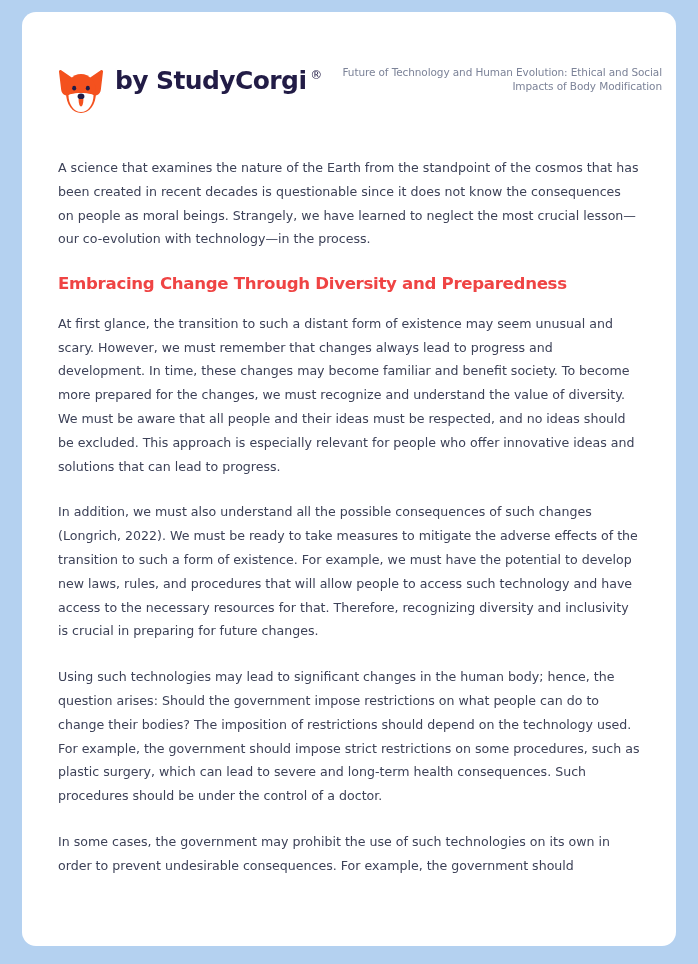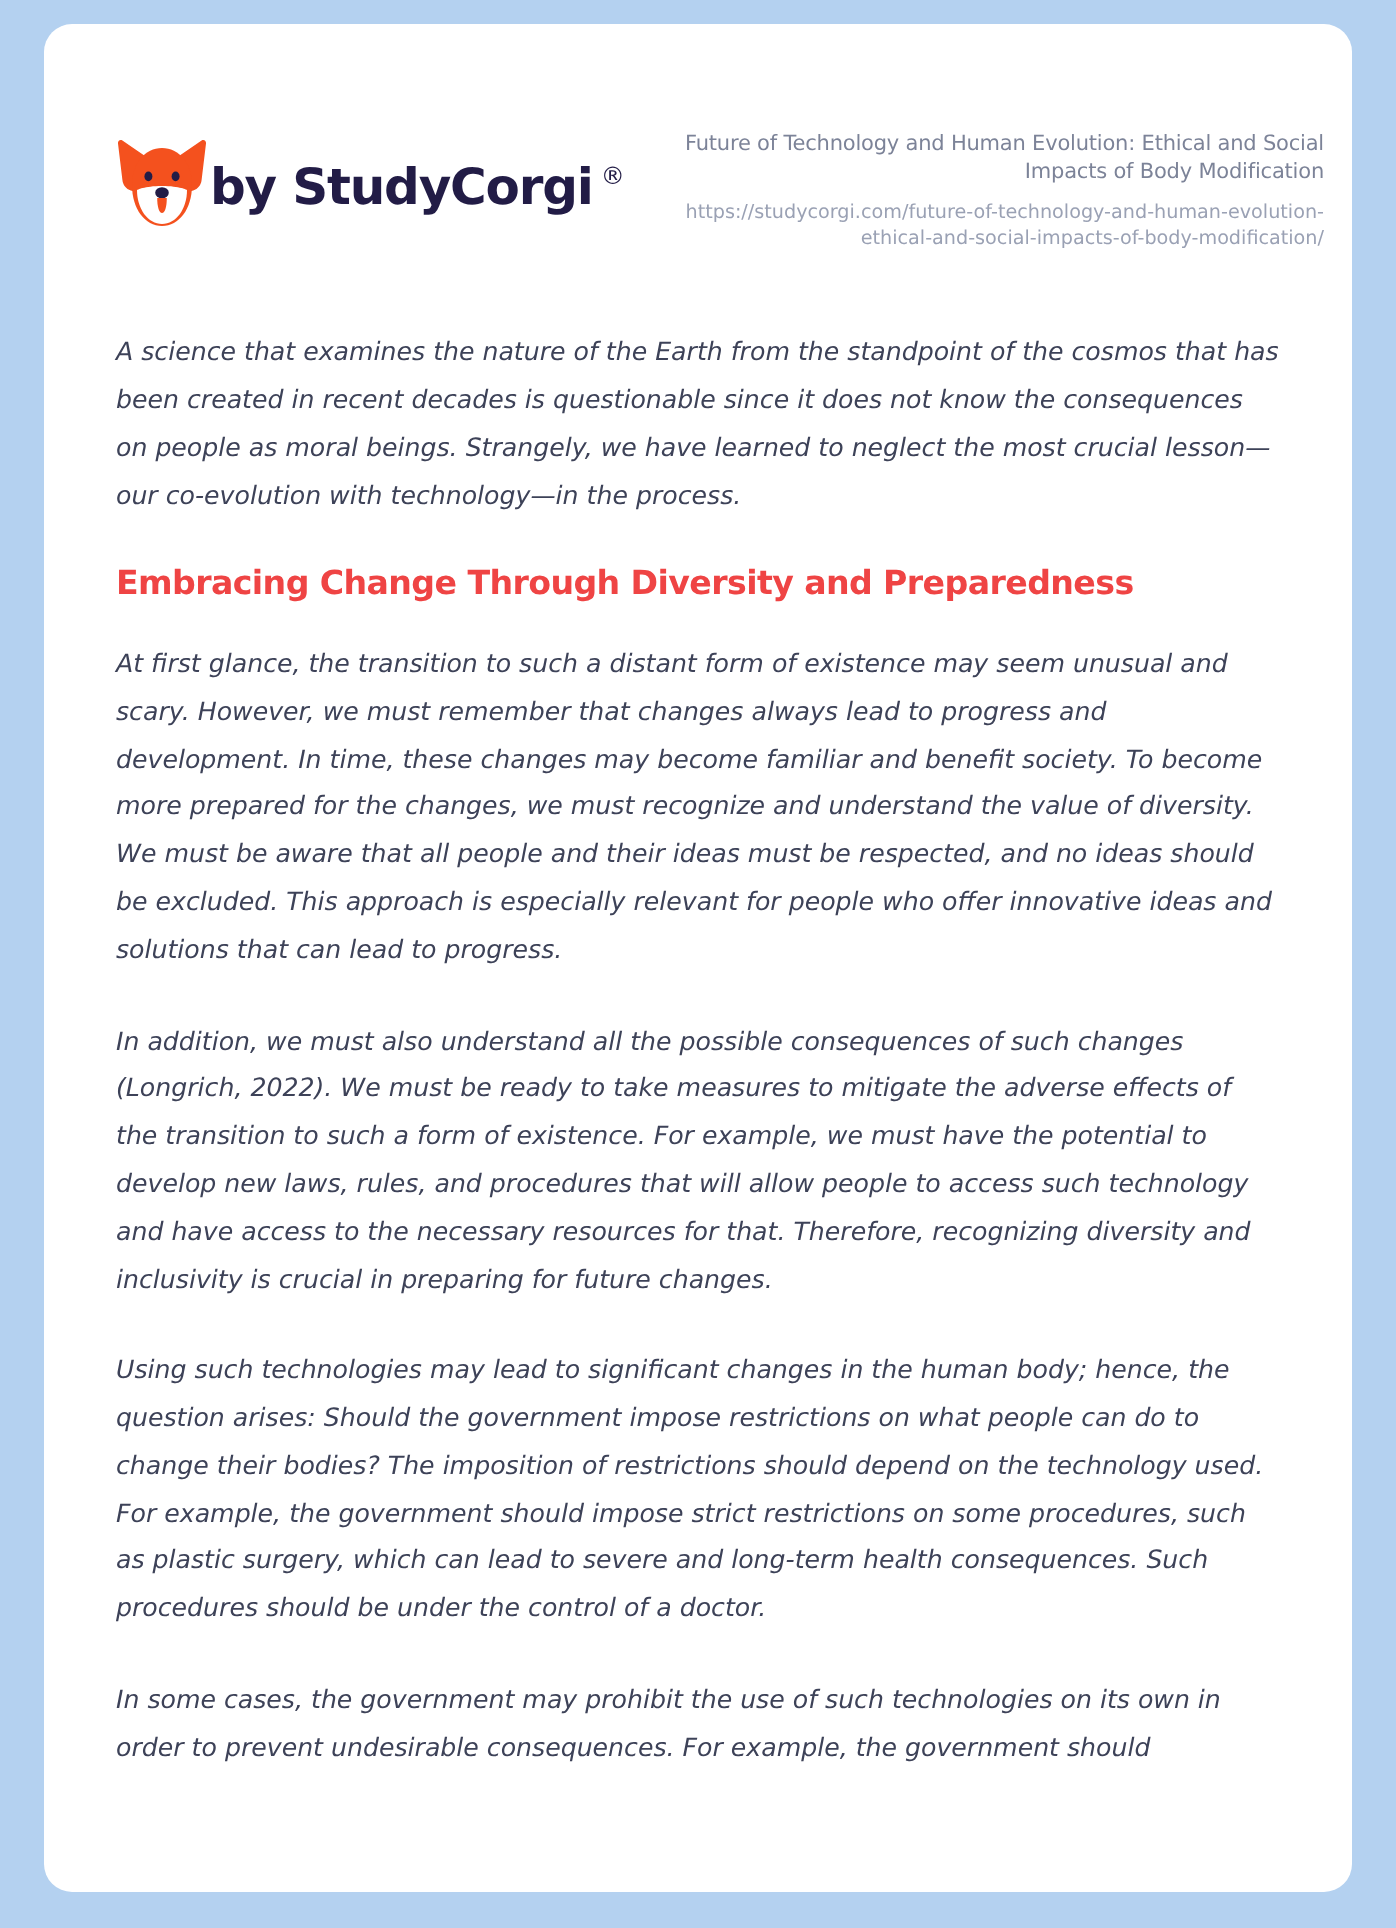--- a/index.html
+++ b/index.html
@@ -29,22 +29,22 @@
   
   .doc-header {
     display: flex;
     align-items: flex-start;
     justify-content: space-between;
     padding: 48px 14px 0 36px;
   }
 
   .brand {
     display: flex;
-    align-items: center;
-    gap: 1px;
+    align-items: flex-start;
+    gap: 11px;
     flex: 0 0 auto;
     padding-top: 8px;
   }
 
   .brand-logo {
     width: 46px;
     height: 50px;
     flex: 0 0 auto;
     display: block;
   }
@@ -102,21 +102,20 @@
     padding: 38px 36px 0 36px;
   }
 
   .doc-paragraph {
     font-family: "DejaVu Sans", sans-serif;
     font-size: 12.6px;
     line-height: 23.8px;
     color: #3d4258;
     margin: 0 0 22px 0;
     text-align: left;
-    font-style: italic;
   }
 
   .doc-paragraph:last-child {
     margin-bottom: 6px;
   }
 
   .doc-heading {
     font-family: "DejaVu Sans", sans-serif;
     font-size: 16.6px;
     font-weight: bold;
@@ -145,21 +144,20 @@
         <path d="M20.6 31 C20.6 35.5 21.6 38.5 23 38.5 C24.4 38.5 25.4 35.5 25.4 31 Z" fill="#f4511e"></path>
       </svg>
       <div class="brand-wordmark">
         <span>by StudyCorgi</span>
         <span class="brand-reg">®</span>
       </div>
     </div>
 
     <div class="header-meta">
       <p class="doc-title">Future of Technology and Human Evolution: Ethical and Social Impacts of Body Modification</p>
-      <p class="doc-url">https://studycorgi.com/future-of-technology-and-human-evolution-ethical-and-social-impacts-of-body-modification/</p>
     </div>
 
   </div>
 
   <div class="doc-body">
       <p class="doc-paragraph">A science that examines the nature of the Earth from the standpoint of the cosmos that has been created in recent decades is questionable since it does not know the consequences on people as moral beings. Strangely, we have learned to neglect the most crucial lesson—our co-evolution with technology—in the process.</p>
       <h2 class="doc-heading">Embracing Change Through Diversity and Preparedness</h2>
       <p class="doc-paragraph">At first glance, the transition to such a distant form of existence may seem unusual and scary. However, we must remember that changes always lead to progress and development. In time, these changes may become familiar and benefit society. To become more prepared for the changes, we must recognize and understand the value of diversity. We must be aware that all people and their ideas must be respected, and no ideas should be excluded. This approach is especially relevant for people who offer innovative ideas and solutions that can lead to progress.</p>
       <p class="doc-paragraph">In addition, we must also understand all the possible consequences of such changes (Longrich, 2022). We must be ready to take measures to mitigate the adverse effects of the transition to such a form of existence. For example, we must have the potential to develop new laws, rules, and procedures that will allow people to access such technology and have access to the necessary resources for that. Therefore, recognizing diversity and inclusivity is crucial in preparing for future changes.</p>
       <p class="doc-paragraph">Using such technologies may lead to significant changes in the human body; hence, the question arises: Should the government impose restrictions on what people can do to change their bodies? The imposition of restrictions should depend on the technology used. For example, the government should impose strict restrictions on some procedures, such as plastic surgery, which can lead to severe and long-term health consequences. Such procedures should be under the control of a doctor.</p>

